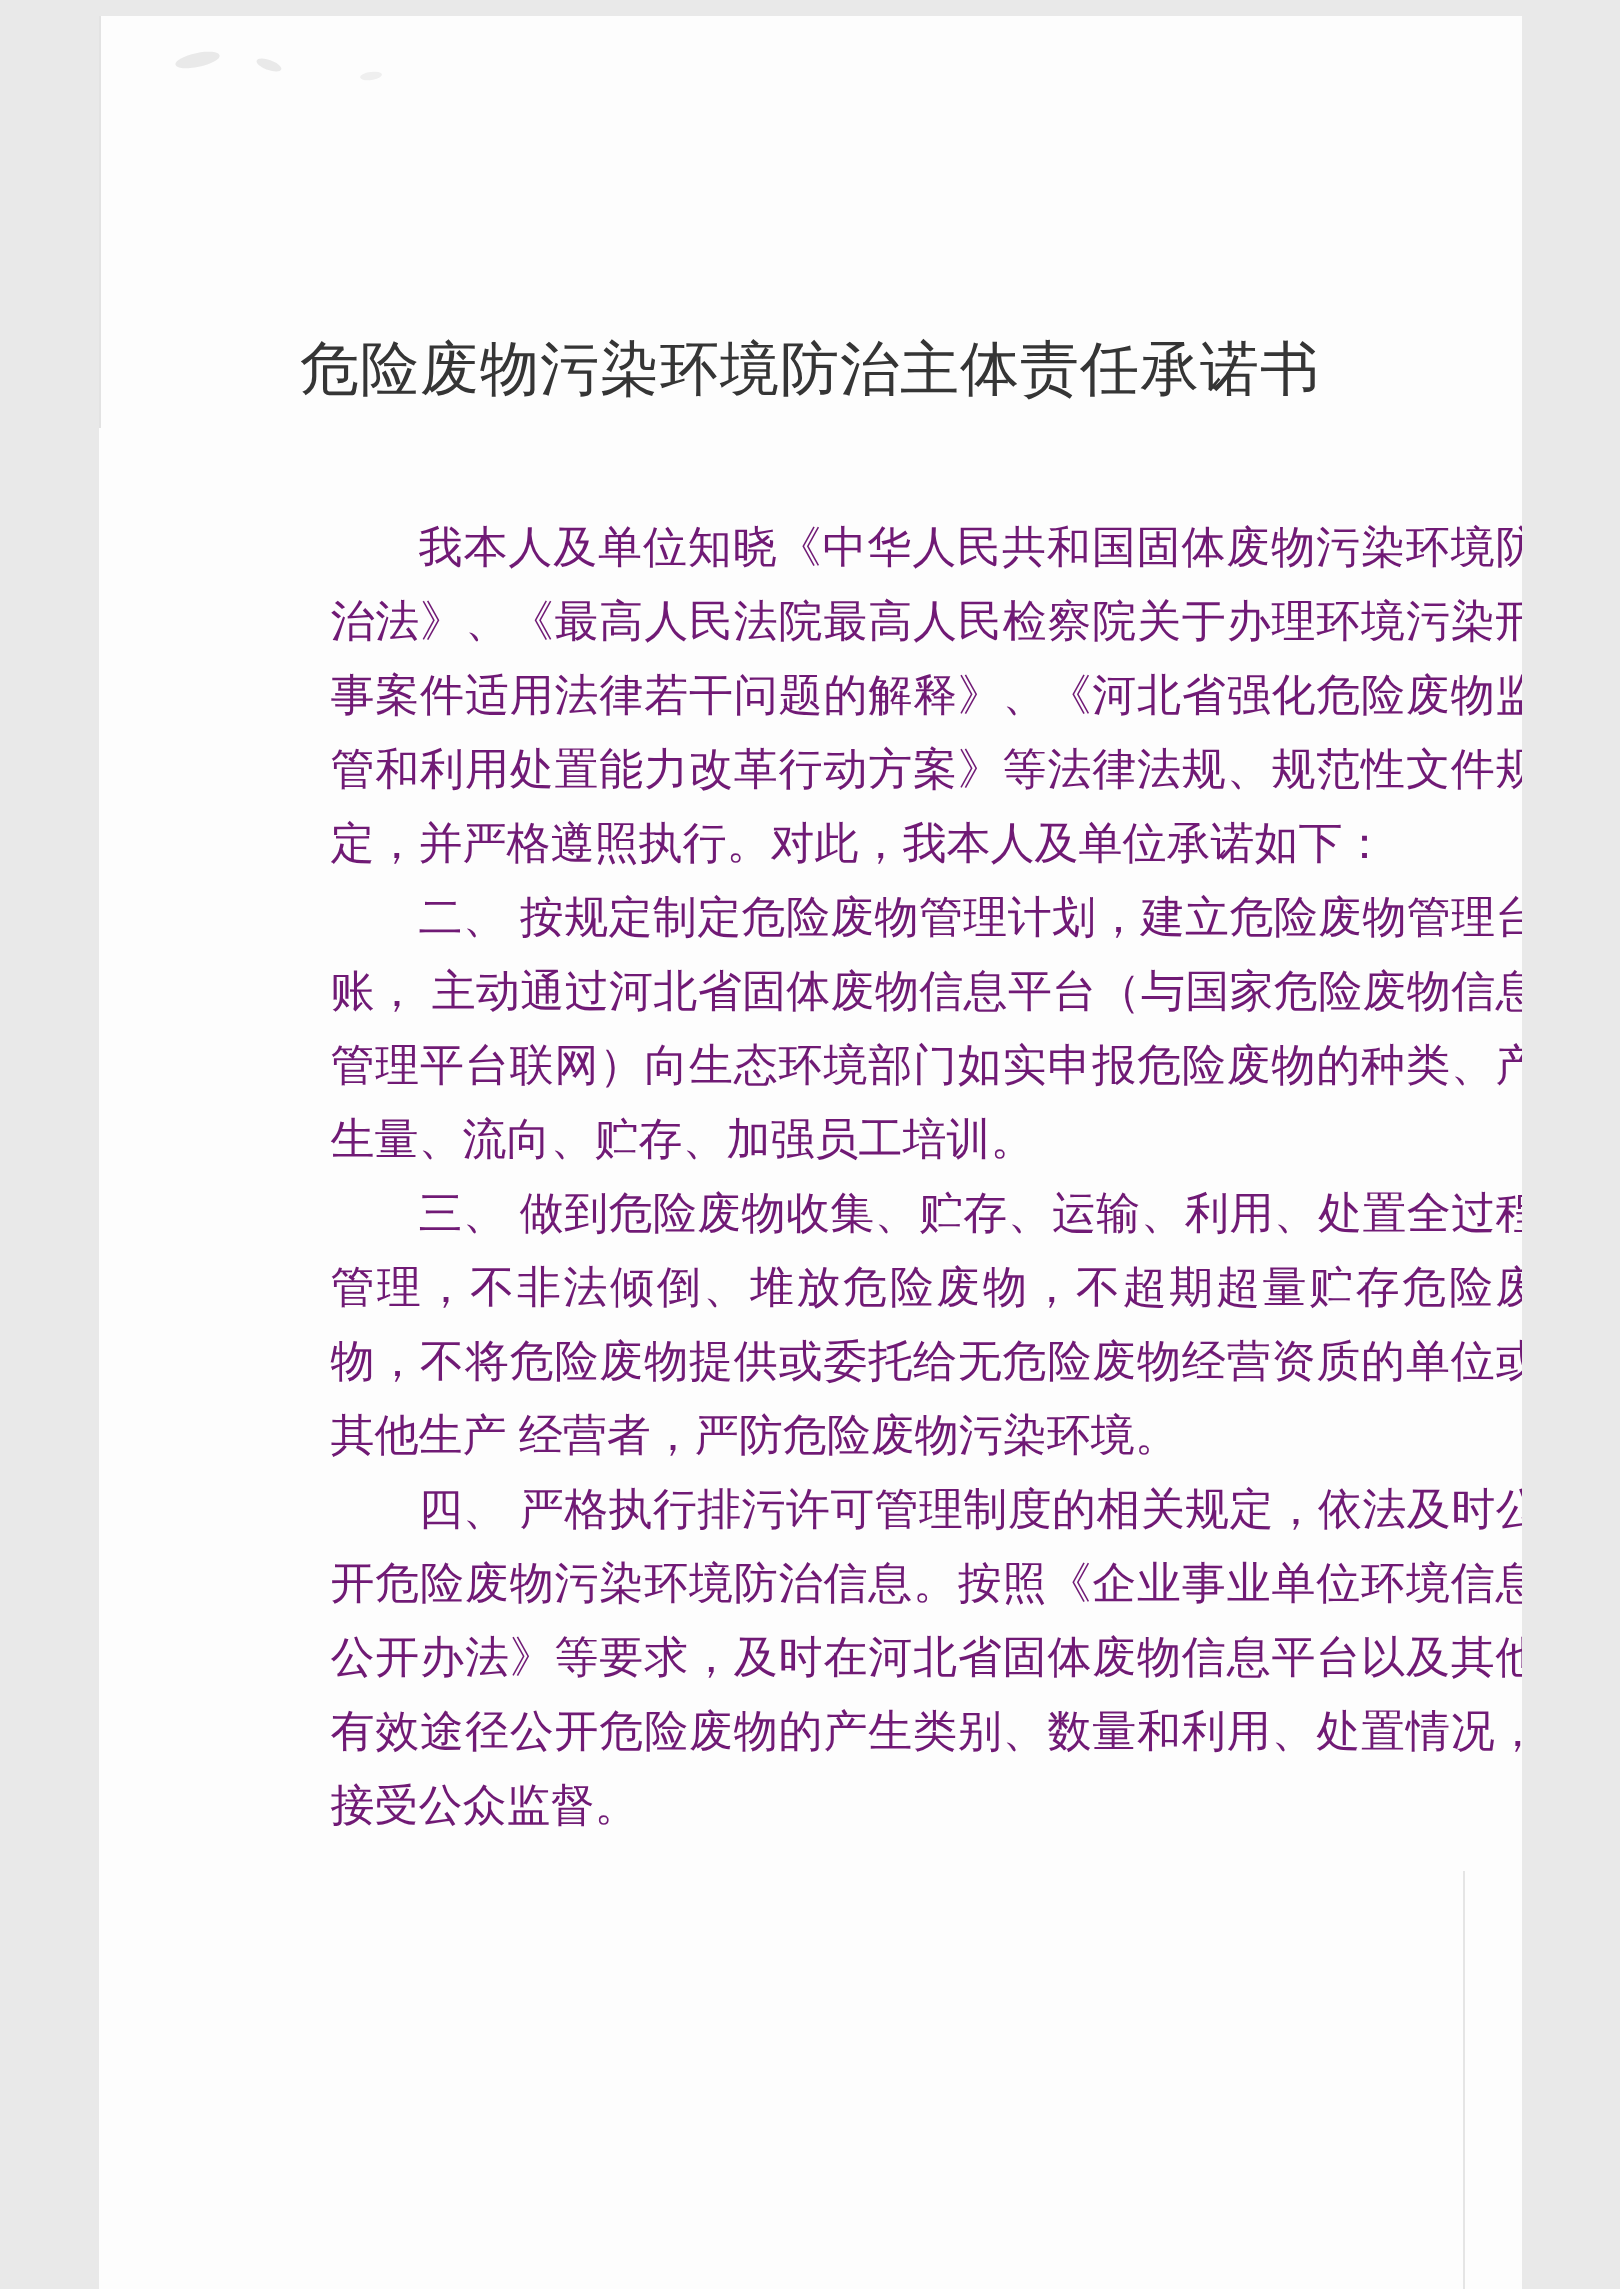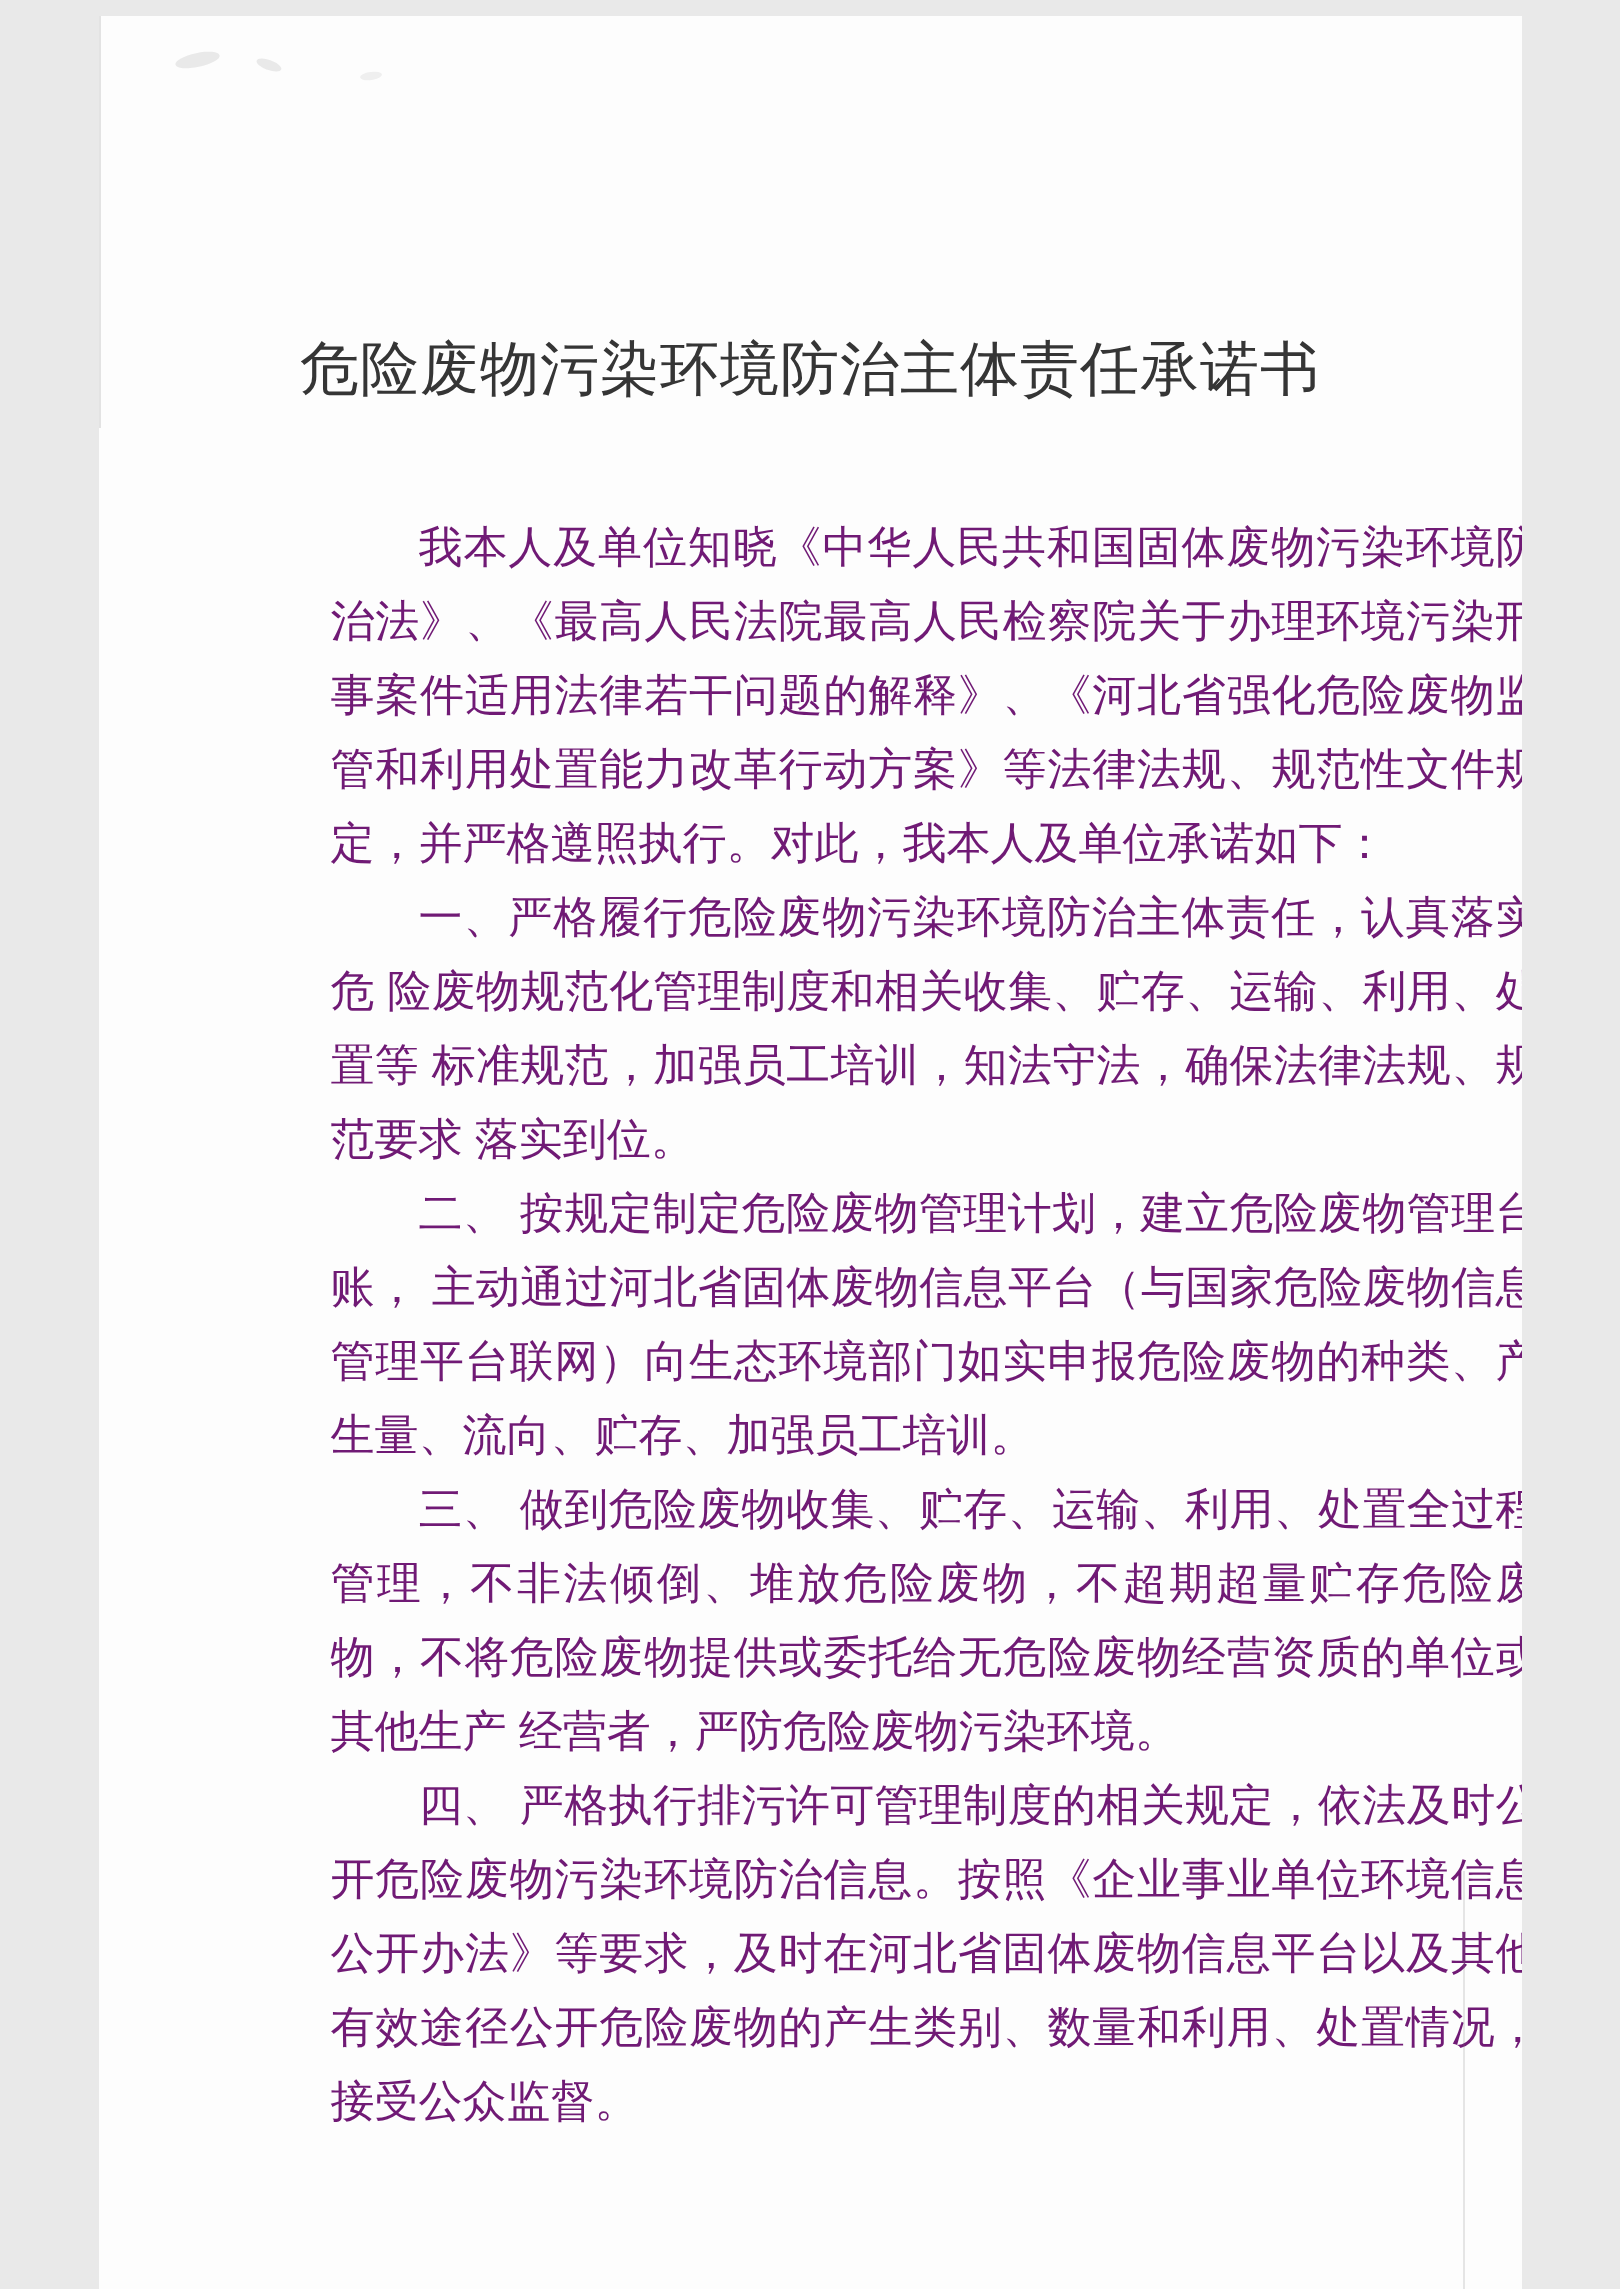--- a/index.html
+++ b/index.html
@@ -88,21 +88,20 @@
 
   <span class="smudge s1"></span>
   <span class="smudge s2"></span>
   <span class="smudge s3"></span>
   <span class="left-edge"></span>
 
   <div class="doc-title">危险废物污染环境防治主体责任承诺书</div>
 
   <div class="doc-body">
     <p>我本人及单位知晓《中华人民共和国固体废物污染环境防治法》、《最高人民法院最高人民检察院关于办理环境污染刑事案件适用法律若干问题的解释》、《河北省强化危险废物监管和利用处置能力改革行动方案》等法律法规、规范性文件规定，并严格遵照执行。对此，我本人及单位承诺如下：</p>
-    <p>一、严格履行危险废物污染环境防治主体责任，认真落实危 险废物规范化管理制度和相关收集、贮存、运输、利用、处置等 标准规范，加强员工培训，知法守法，确保法律法规、规范要求 落实到位。</p>
     <p>二、 按规定制定危险废物管理计划，建立危险废物管理台账， 主动通过河北省固体废物信息平台（与国家危险废物信息管理平台联网）向生态环境部门如实申报危险废物的种类、产生量、流向、贮存、加强员工培训。</p>
     <p>三、 做到危险废物收集、贮存、运输、利用、处置全过程管理，不非法倾倒、堆放危险废物，不超期超量贮存危险废物，不将危险废物提供或委托给无危险废物经营资质的单位或其他生产 经营者，严防危险废物污染环境。</p>
     <p>四、 严格执行排污许可管理制度的相关规定，依法及时公开危险废物污染环境防治信息。按照《企业事业单位环境信息公开办法》等要求，及时在河北省固体废物信息平台以及其他有效途径公开危险废物的产生类别、数量和利用、处置情况，接受公众监督。</p>
   </div>
 
   <span class="vline"></span>
   <span class="bottom-edge"></span>
 
 </div>
 

